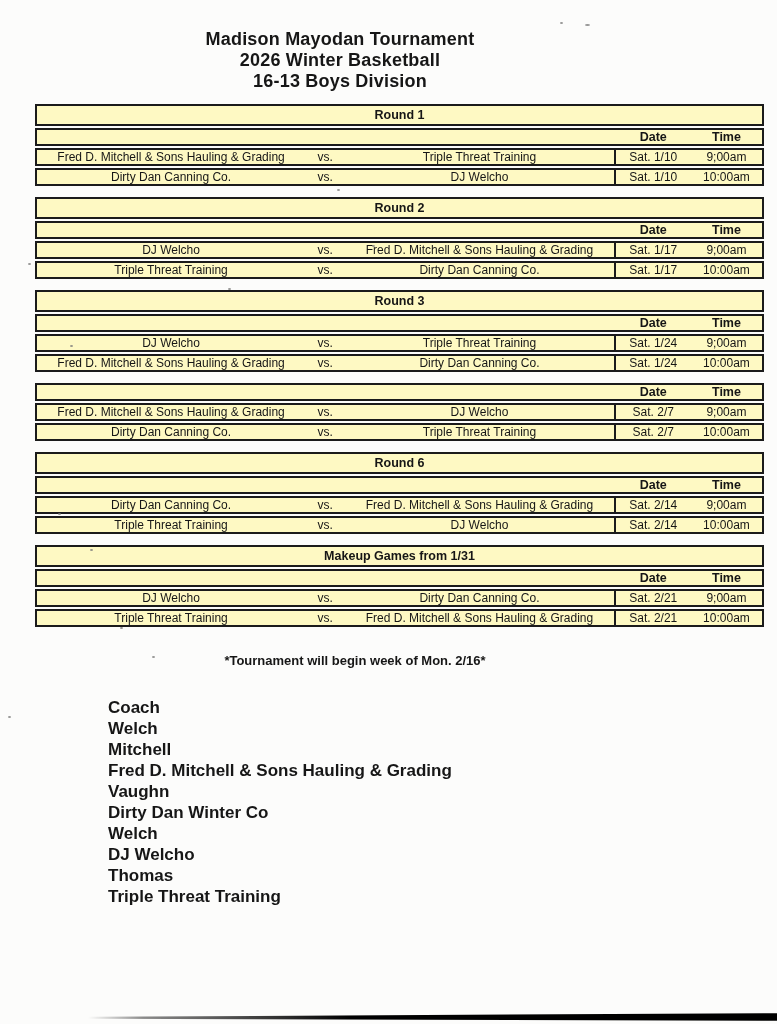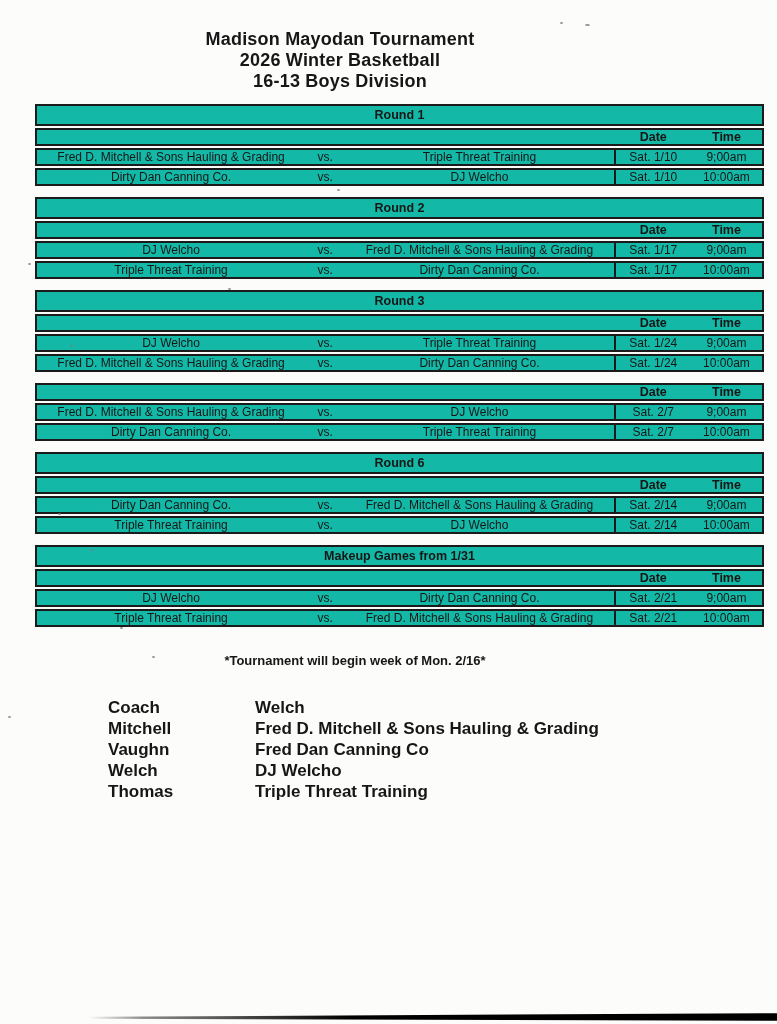--- a/index.html
+++ b/index.html
@@ -17,21 +17,21 @@
   .title-block {
     position:absolute; top:29px; left:0; width:680px;
     text-align:center; font-weight:bold; font-size:18px; line-height:21px;
     letter-spacing:0.2px;
   }
 
   
   .tables { position:absolute; top:104px; left:35px; width:729px; }
   .round-table { margin-bottom:11px; }
   .t-row {
-    border:2px solid #1b1b1b; background:#14b8a6;
+    border:2px solid #1b1b1b; background:#fef9c3;
     display:flex; align-items:center; margin-bottom:2px;
   }
   .t-row:last-child { margin-bottom:0; }
   .title-row { height:22px; justify-content:center; font-weight:bold; font-size:12.5px; }
   .header-row { height:18px; font-size:12.5px; }
   .game-row  { height:18px; font-size:12px; }
   .main-spacer { width:79.8%; height:100%; }
   .main {
     width:79.8%; height:100%; border-right:2px solid #1b1b1b;
     display:flex; align-items:center;
@@ -48,21 +48,21 @@
 
   
   .note {
     position:absolute; top:653px; left:0; width:710px;
     text-align:center; font-weight:bold; font-size:13px;
   }
   .coach-list {
     position:absolute; top:697px; left:108px;
     font-weight:bold; font-size:17px; line-height:21px;
   }
-  .coach-row { display:flex; }
+  .coach-row { display:flex;flex-direction:column; }
   .coach-col { width:147px; }
   .team-col  { white-space:nowrap; }
 
   
   .bottom-line {
     position:absolute; top:1013px; left:88px; right:0; height:8px;
     background:linear-gradient(to right, rgba(0,0,0,0.0) 0%, rgba(0,0,0,0.45) 8%, #000 38%, #000 100%);
     clip-path:polygon(0 48%, 100% 2%, 100% 98%, 0 72%);
   }
   .speck { position:absolute; background:#7a7a7a; border-radius:50%; width:3px; height:2px; opacity:0.8; }
@@ -259,21 +259,21 @@
     <div class="coach-row">
       <div class="coach-col">Coach</div>
       <div class="team-col">Welch</div>
     </div>
     <div class="coach-row">
       <div class="coach-col">Mitchell</div>
       <div class="team-col">Fred D. Mitchell &amp; Sons Hauling &amp; Grading</div>
     </div>
     <div class="coach-row">
       <div class="coach-col">Vaughn</div>
-      <div class="team-col">Fred Dan Canning Co</div>
+      <div class="team-col">Dirty Dan Winter Co</div>
     </div>
     <div class="coach-row">
       <div class="coach-col">Welch</div>
       <div class="team-col">DJ Welcho</div>
     </div>
     <div class="coach-row">
       <div class="coach-col">Thomas</div>
       <div class="team-col">Triple Threat Training</div>
     </div>
   </div>

